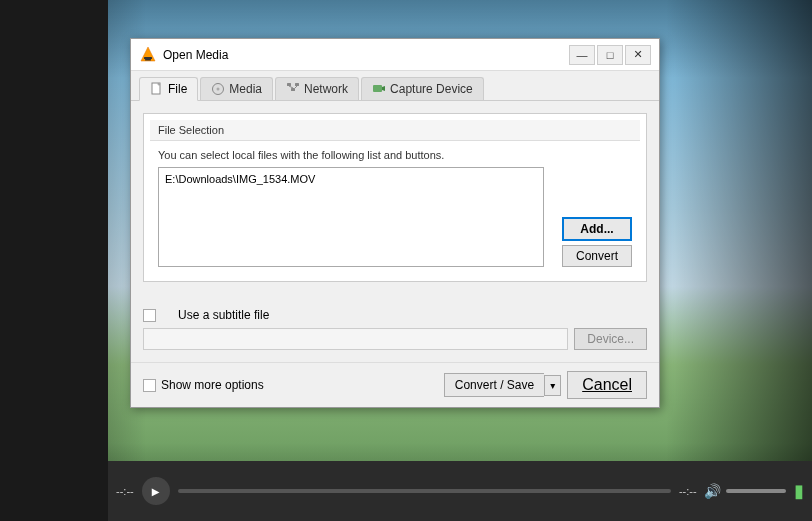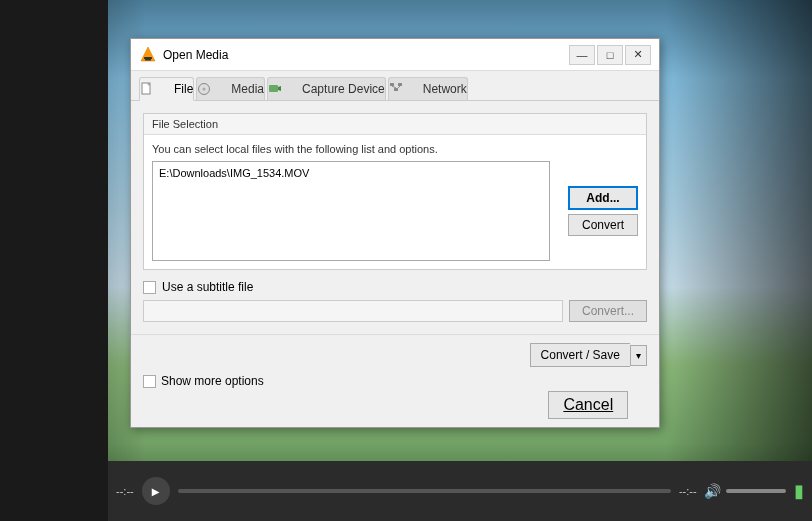--- a/index.html
+++ b/index.html
@@ -145,22 +145,22 @@
       display: flex;
       background: #f0f0f0;
       padding: 6px 8px 0;
       border-bottom: 1px solid #ccc;
       gap: 2px;
     }
 
     .tab {
       display: flex;
       align-items: center;
-      gap: 20px;
-      padding: 4px 0;
+      gap: 4px;
+      padding: 4px 10px;
       border: 1px solid #ccc;
       border-bottom: none;
       background: #e0e0e0;
       cursor: pointer;
       font-size: 12px;
       color: #333;
       border-radius: 3px 3px 0 0;
     }
 
     .tab.active {
@@ -180,22 +180,22 @@
     
     .content {
       padding: 12px;
       background: #f0f0f0;
     }
 
     
     .group-box {
       border: 1px solid #ccc;
       background: #fff;
-      padding: 0;
-      margin-bottom: 10px;
+      padding: 6px;
+      margin-bottom: 26px;
     }
 
     .group-label {
       font-size: 11px;
       color: #333;
       padding: 4px 8px;
       background: #f5f5f5;
       border-bottom: 1px solid #ddd;
     }
 
@@ -205,21 +205,21 @@
 
     .hint-text {
       font-size: 11px;
       color: #333;
       margin-bottom: 6px;
     }
 
     .file-area {
       display: flex;
       gap: 18px;
-      align-items: center;
+      align-items: flex-end;
     }
 
     .file-list {
       flex: 1;
       height: 100px;
       border: 1px solid #aaa;
       background: #fff;
       padding: 4px;
       font-size: 11px;
       overflow-y: auto;
@@ -251,21 +251,21 @@
     .btn.primary {
       border: 2px solid #0078d7;
       background: #e8e8e8;
       font-weight: bold;
     }
 
     
     .subtitle-row {
       display: flex;
       align-items: center;
-      gap: 6px;
+      gap: 22px;
       margin-bottom: 6px;
     }
 
     .checkbox {
       width: 13px;
       height: 13px;
       border: 1px solid #aaa;
       background: #fff;
       flex-shrink: 0;
     }
@@ -308,22 +308,21 @@
     .show-more {
       display: flex;
       align-items: center;
       gap: 5px;
       font-size: 12px;
     }
 
     .bottom-right {
       display: flex;
       align-items: center;
-      gap: 24px;
-      flex-direction: column;
+      gap: 6px;
     }
 
     .convert-btn {
       display: flex;
       align-items: center;
       gap: 0;
     }
 
     .convert-main {
       padding: 4px 10px;
@@ -409,65 +408,65 @@
     <div class="tab">
       <svg class="tab-icon" viewBox="0 0 14 14">
         <circle cx="7" cy="7" r="5.5" fill="#ddd" stroke="#888" stroke-width="1"></circle>
         <circle cx="7" cy="7" r="1.5" fill="#aaa"></circle>
       </svg>
       <span>Media</span>
     </div>
 
     <div class="tab">
       <svg class="tab-icon" viewBox="0 0 14 14">
-        <rect x="1" y="3" width="9" height="7" fill="#6a6" rx="1"></rect>
-        <polygon points="10,5 13,4 13,9 10,8" fill="#484"></polygon>
-      </svg>
-      <span>Capture Device</span>
-    </div>
-
-    <div class="tab">
-      <svg class="tab-icon" viewBox="0 0 14 14">
         <rect x="1" y="1" width="4" height="3" fill="#888" rx="0.5"></rect>
         <rect x="5" y="6" width="4" height="3" fill="#888" rx="0.5"></rect>
         <rect x="9" y="1" width="4" height="3" fill="#888" rx="0.5"></rect>
         <line x1="3" y1="4" x2="7" y2="6" stroke="#888" stroke-width="1"></line>
         <line x1="11" y1="4" x2="9" y2="6" stroke="#888" stroke-width="1"></line>
       </svg>
       <span>Network</span>
     </div>
 
+    <div class="tab">
+      <svg class="tab-icon" viewBox="0 0 14 14">
+        <rect x="1" y="3" width="9" height="7" fill="#6a6" rx="1"></rect>
+        <polygon points="10,5 13,4 13,9 10,8" fill="#484"></polygon>
+      </svg>
+      <span>Capture Device</span>
+    </div>
+
   </div>
 
   <div class="content">
 
     <div class="group-box">
       <div class="group-label">File Selection</div>
       <div class="group-content">
-        <div class="hint-text">You can select local files with the following list and options.</div>
+        <div class="hint-text">You can select local files with the following list and buttons.</div>
         <div class="file-area">
           <div class="file-list">
             <div class="file-list-item">E:\Downloads\IMG_1534.MOV</div>
           </div>
           <div class="file-buttons">
             <button class="btn primary">Add...</button>
             <button class="btn">Convert</button>
           </div>
         </div>
       </div>
     </div>
 
     <div class="subtitle-row">
       <div class="checkbox"></div>
       <span>Use a subtitle file</span>
     </div>
 
     <div class="subtitle-input-row">
       <input class="subtitle-input" type="text" disabled="" placeholder="" style="">
-      <button class="subtitle-browse" disabled="">Convert...</button>
+      <button class="subtitle-browse" disabled="">Device...</button>
     </div>
 
   </div>
 
   <div class="bottom-bar">
     <div class="show-more">
       <div class="checkbox"></div>
       <span>Show more options</span>
     </div>
     <div class="bottom-right">

